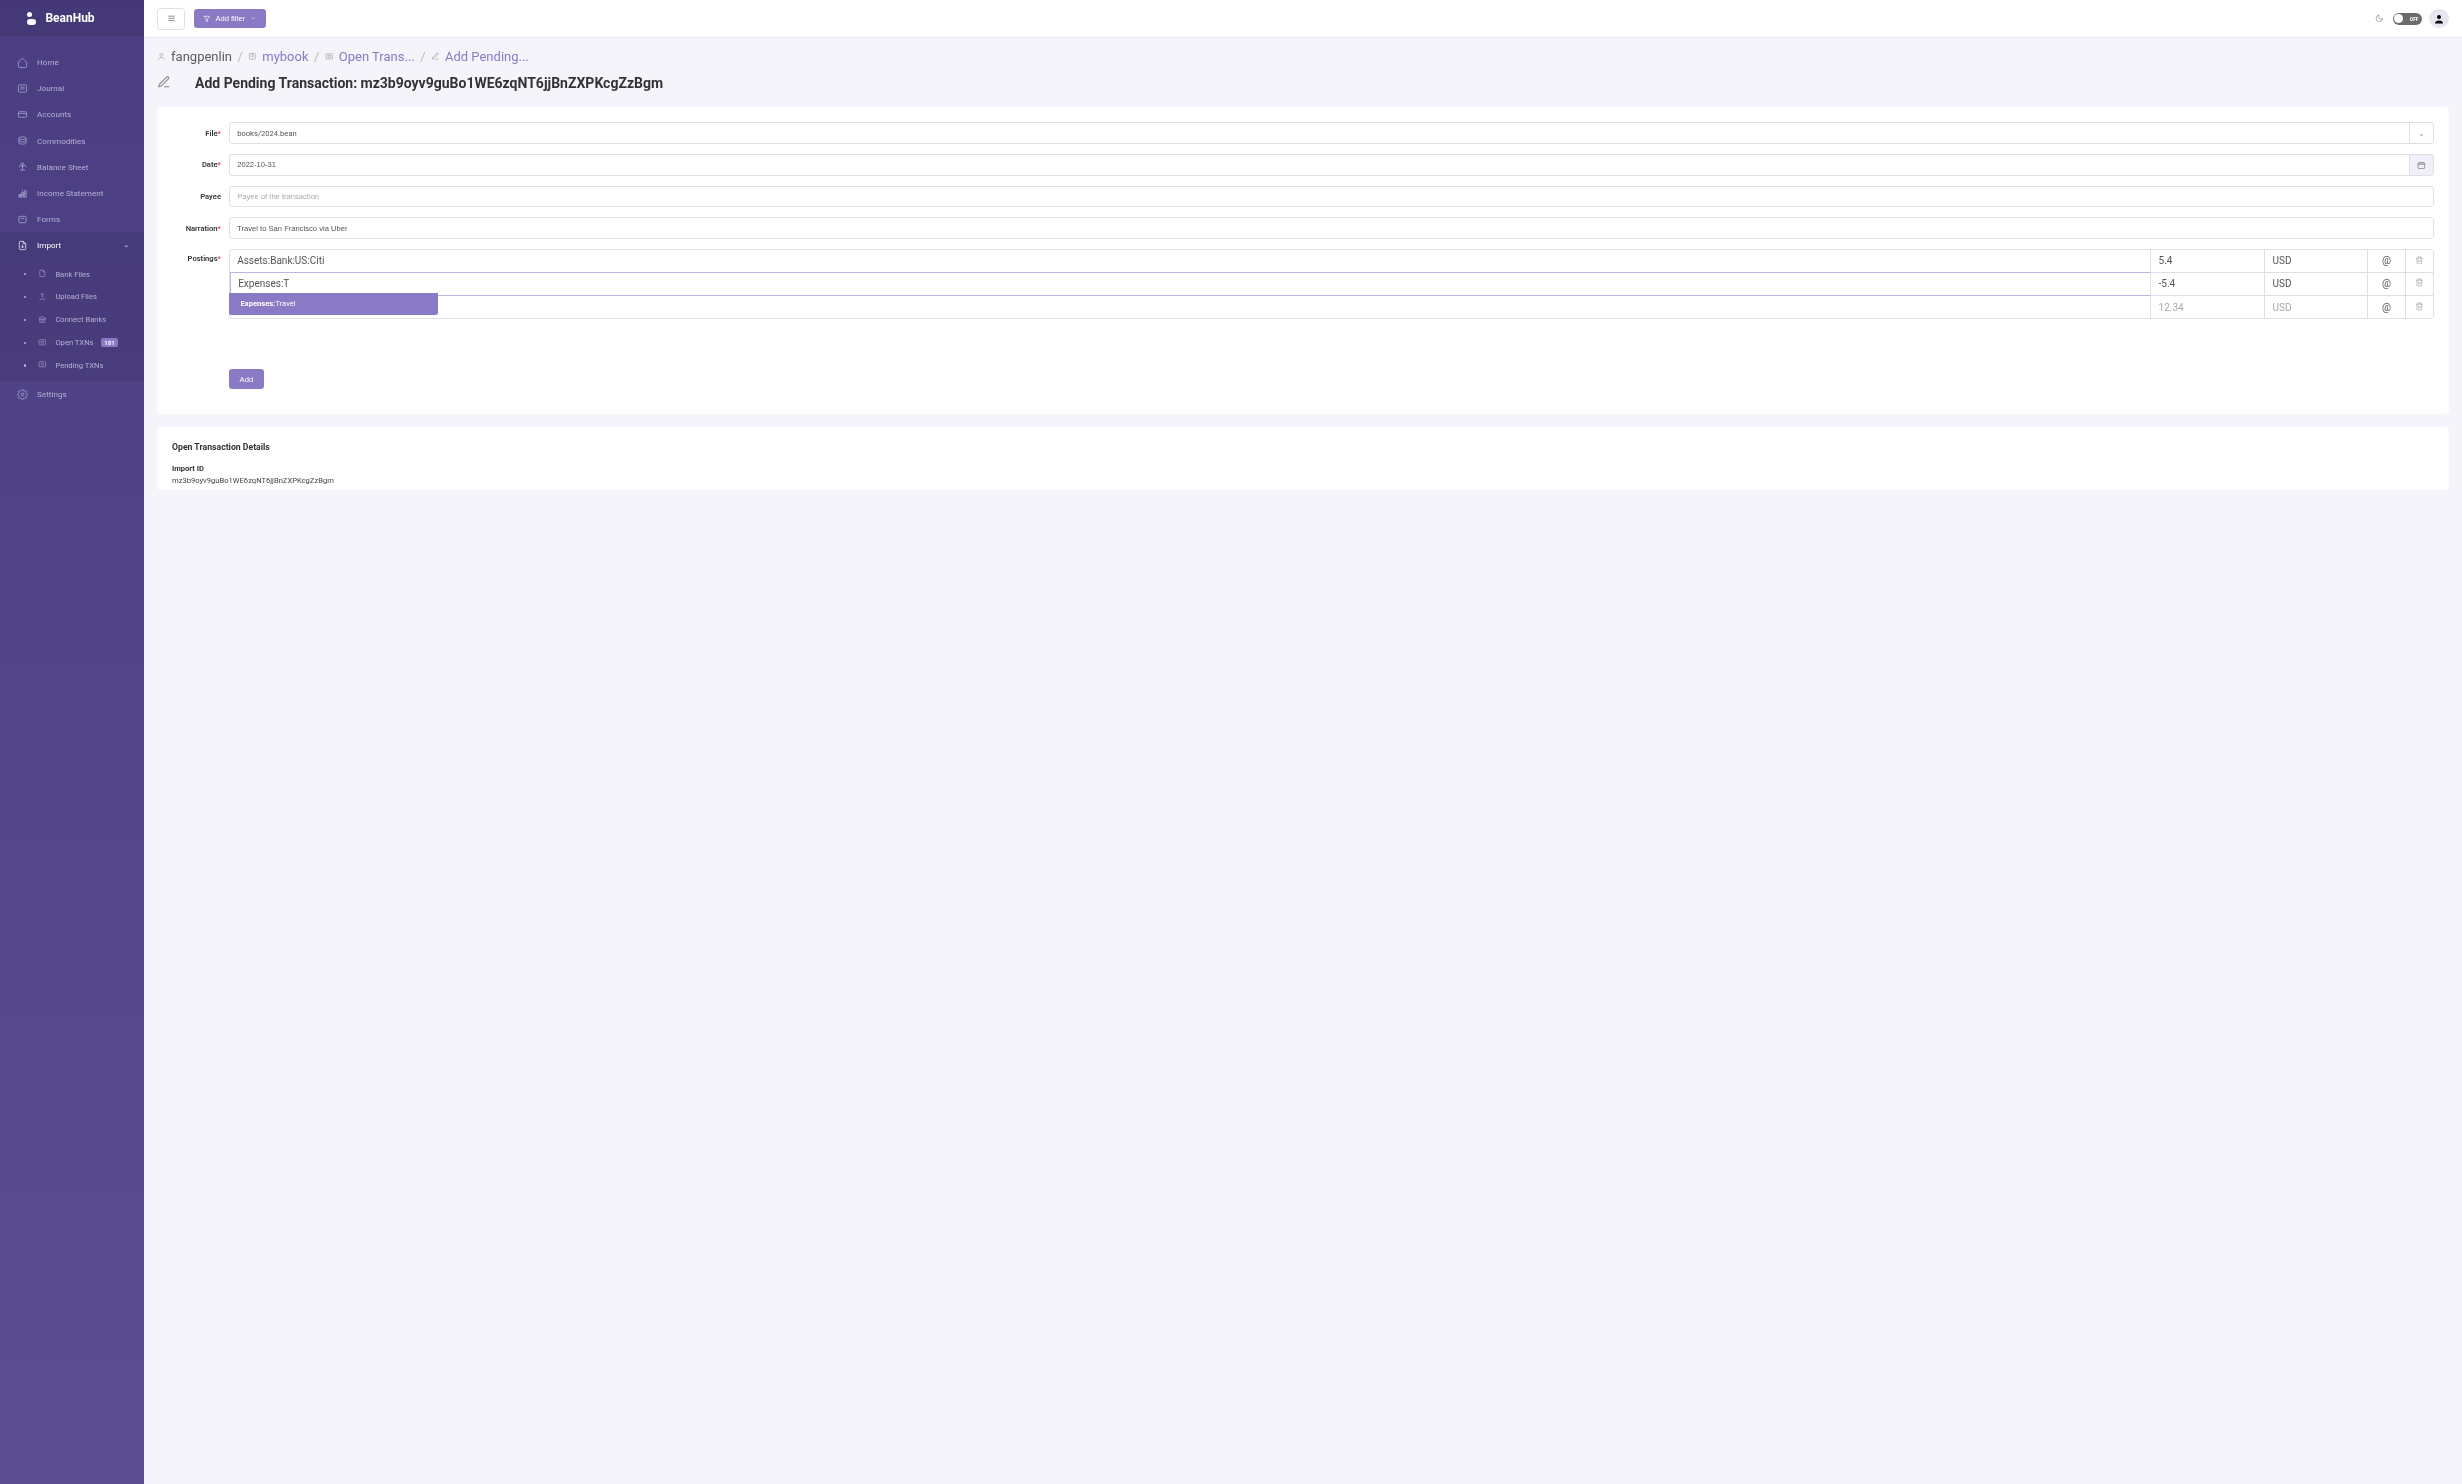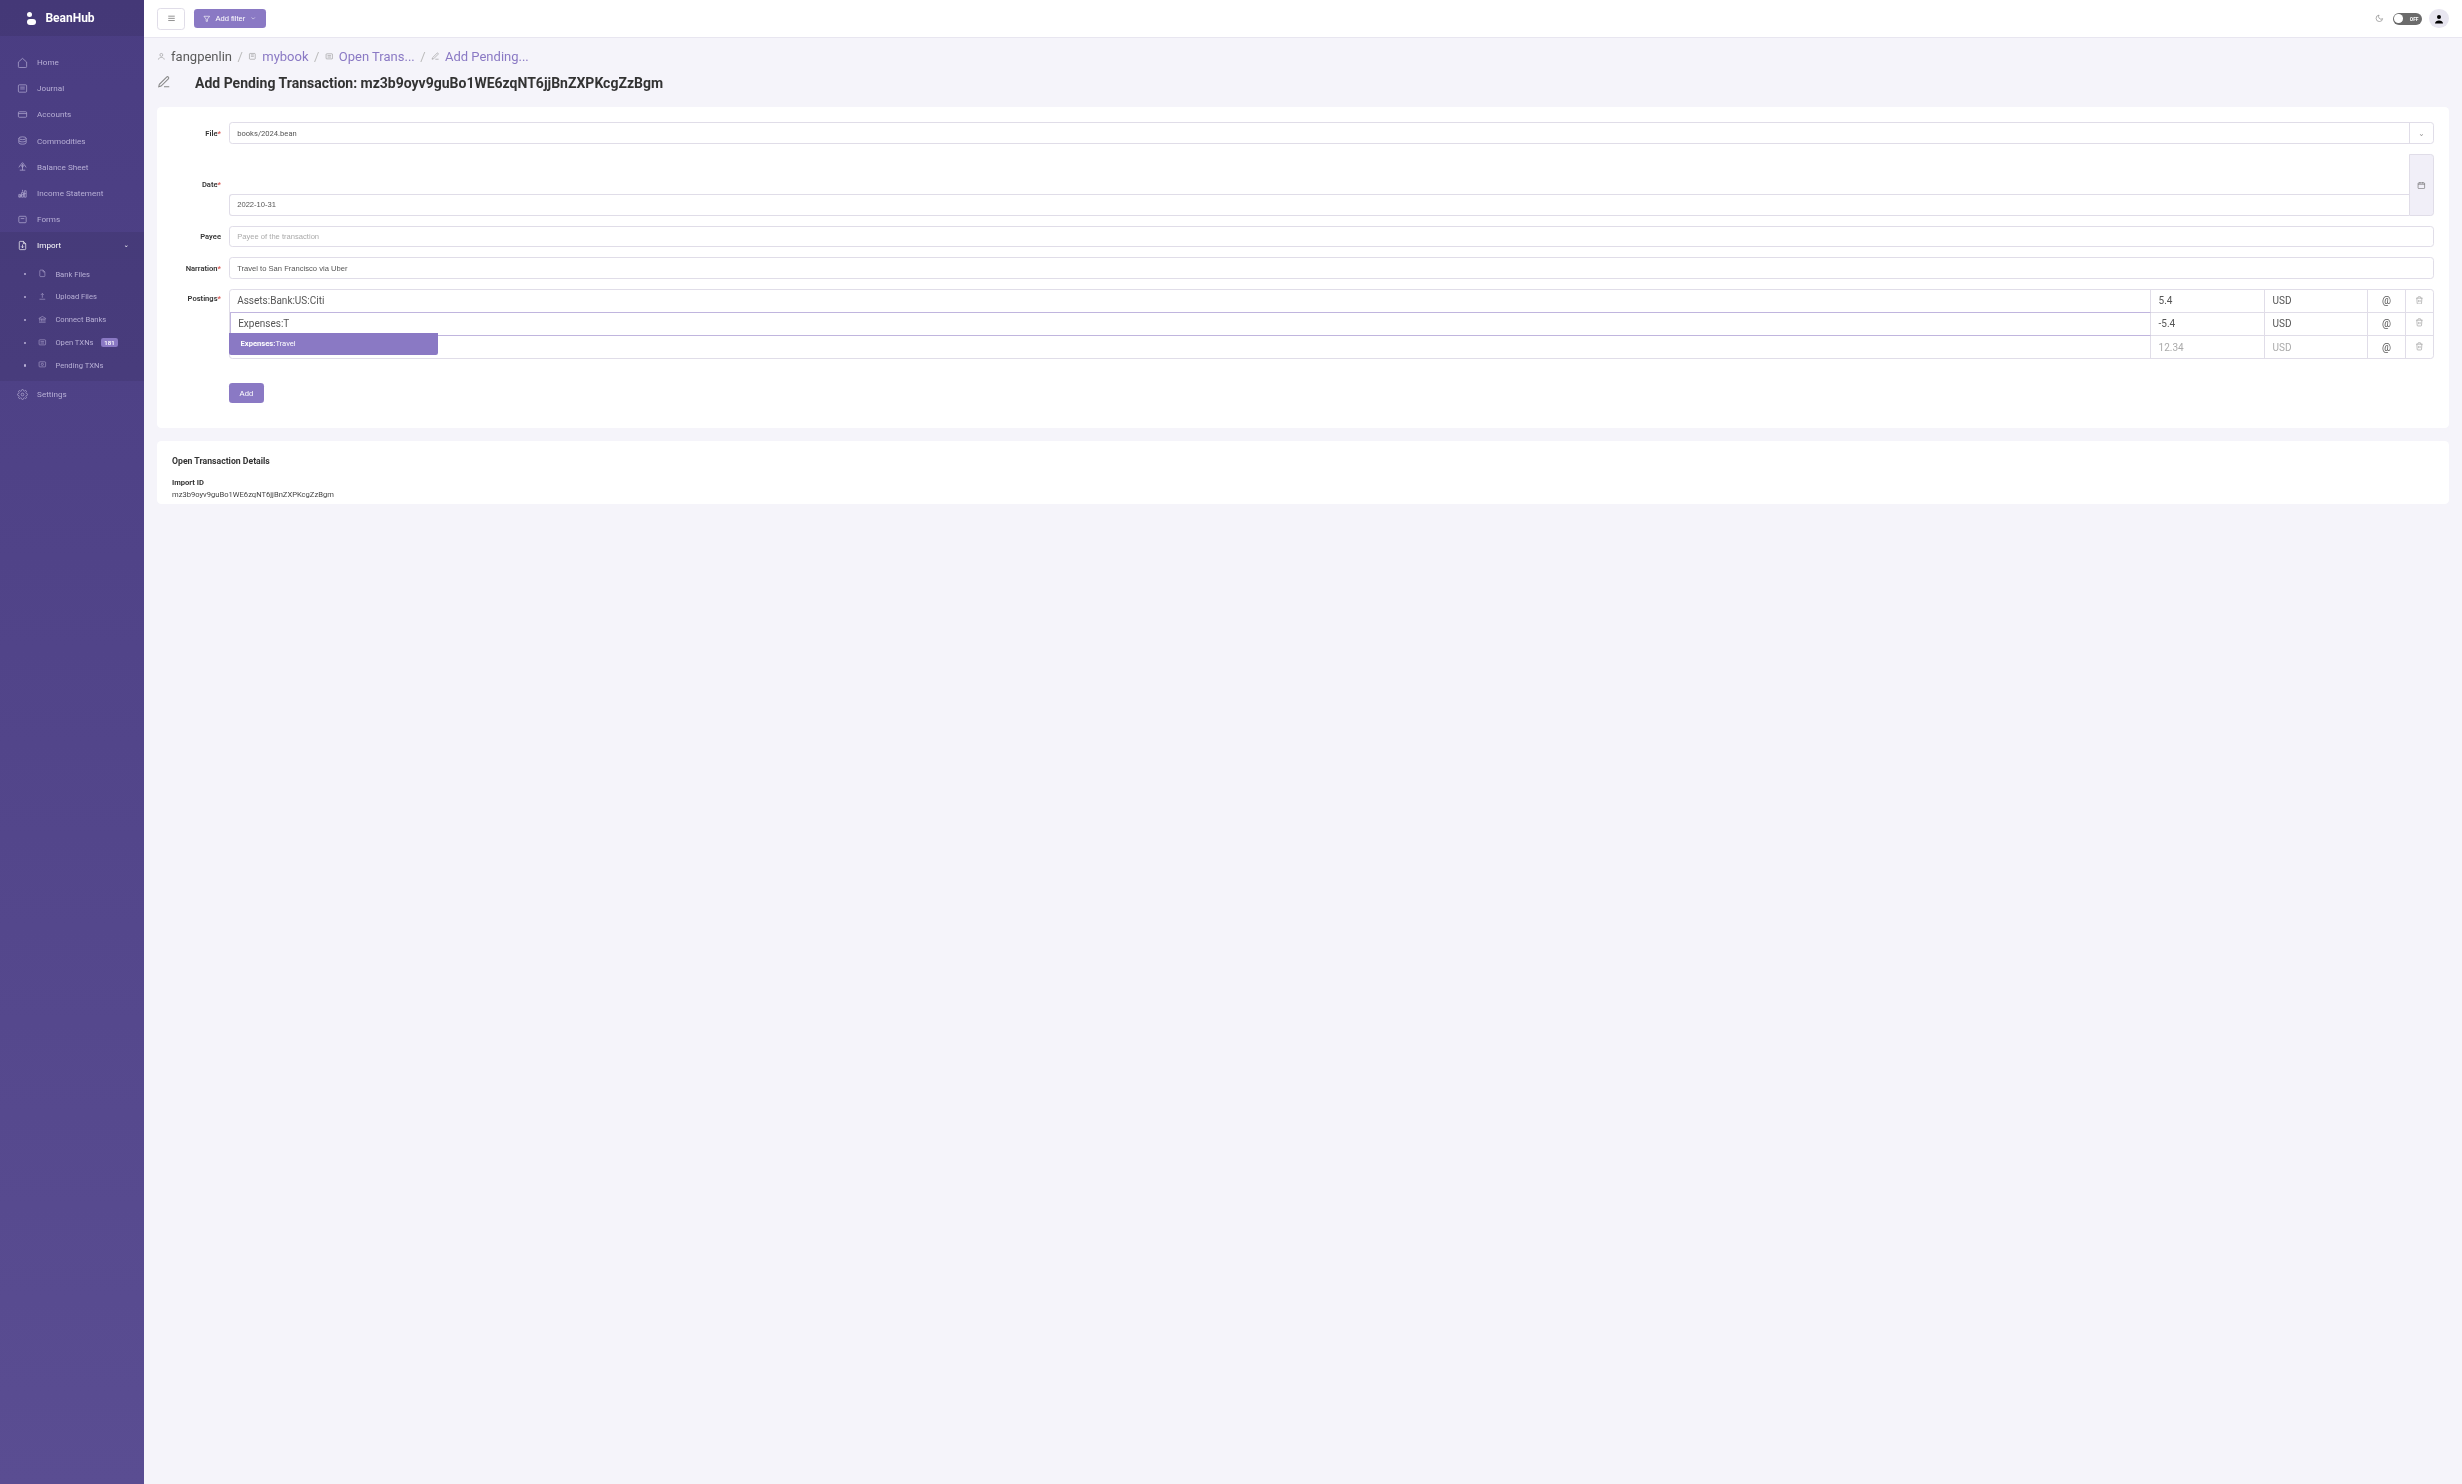--- a/index.html
+++ b/index.html
@@ -258,21 +258,21 @@
     overflow: hidden;
     background: #fff;
   }
   .select-wrap .sel-val { flex: 1; padding: 5.4px 7.6px; color: #555; }
   .select-wrap .sel-caret {
     width: 24px; border-left: 0.5px solid #e0dde8; display: flex; align-items: center; justify-content: center; color: #999;
   }
   .date-wrap { display: flex; flex: 1; }
   .date-wrap .date-input {
     flex: 1; border: 0.5px solid #e0dde8; border-right: none; border-radius: 3.3px 0 0 3.3px;
-    padding: 5.4px 7.6px; color: #555; font-size: 7.6px; background: #fff; margin-top: 40px;
+    padding: 5.4px 7.6px; color: #555; font-size: 7.6px; background: #fff;
   }
   .date-wrap .date-btn {
     width: 25px; border: 0.5px solid #e0dde8; border-radius: 0 3.3px 3.3px 0;
     background: #f1eff8; display: flex; align-items: center; justify-content: center; cursor: pointer;
   }
   .date-wrap .date-btn svg { stroke: #555; fill: none; stroke-width: 1.5; width: 8.7px; height: 8.7px; }
 
   .postings-wrap { flex: 1; position: relative; }
   .postings-table {
     border: 0.5px solid #e0dde8;
@@ -315,21 +315,21 @@
     z-index: 10;
   }
   .ac-item {
     padding: 6.5px 12px;
     font-size: 7.6px;
     cursor: pointer;
   }
   .ac-item .bold { font-weight: 700; }
 
   .add-btn {
-    margin-top: 24px;
+    margin-top: 50px;
     background: #8a79c4;
     color: #fff;
     border: none;
     border-radius: 3.3px;
     padding: 5.4px 11px;
     font-size: 7.6px;
     font-weight: 500;
     cursor: pointer;
   }
 

